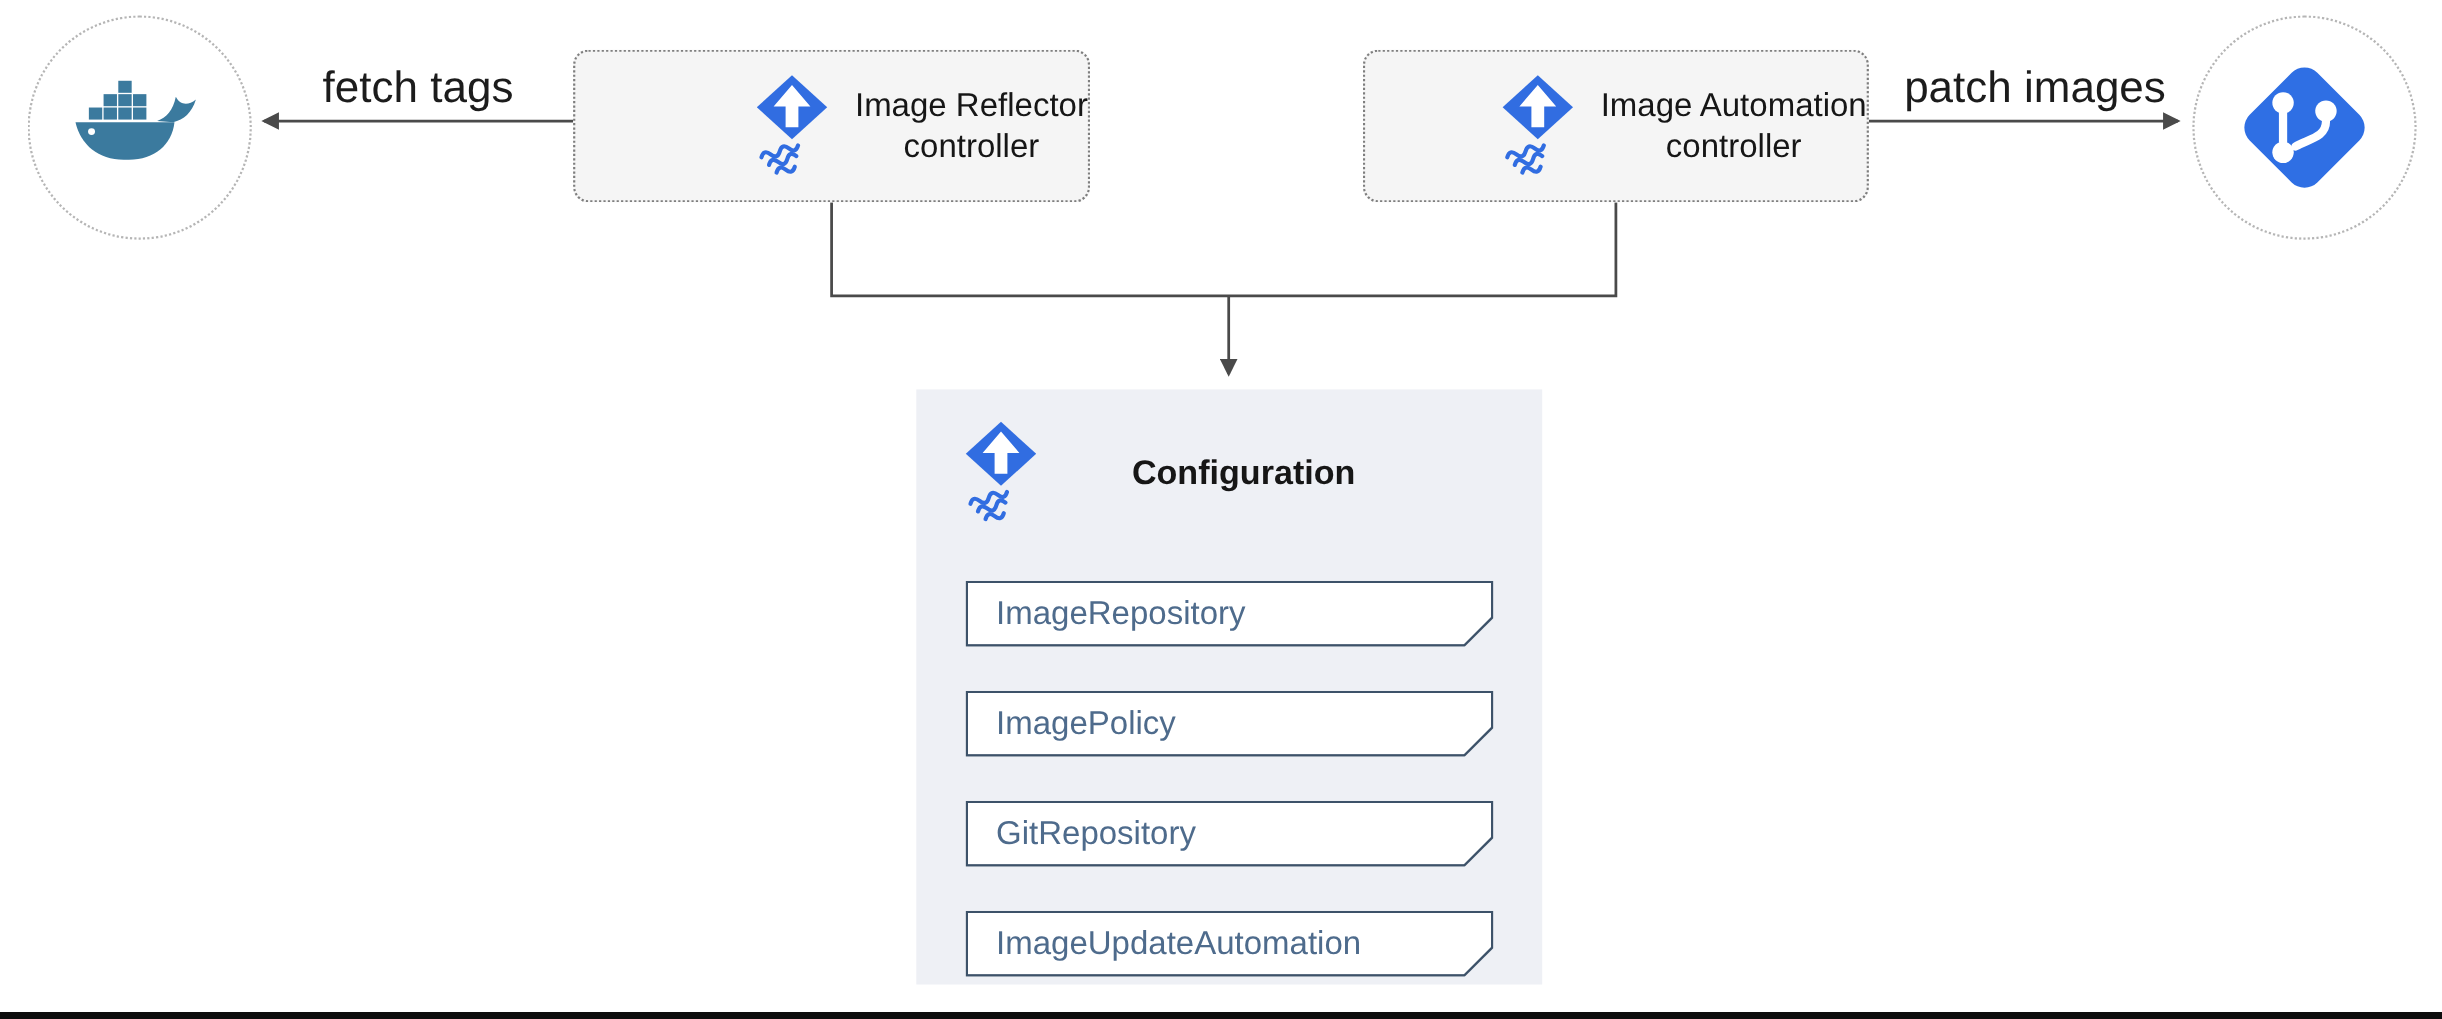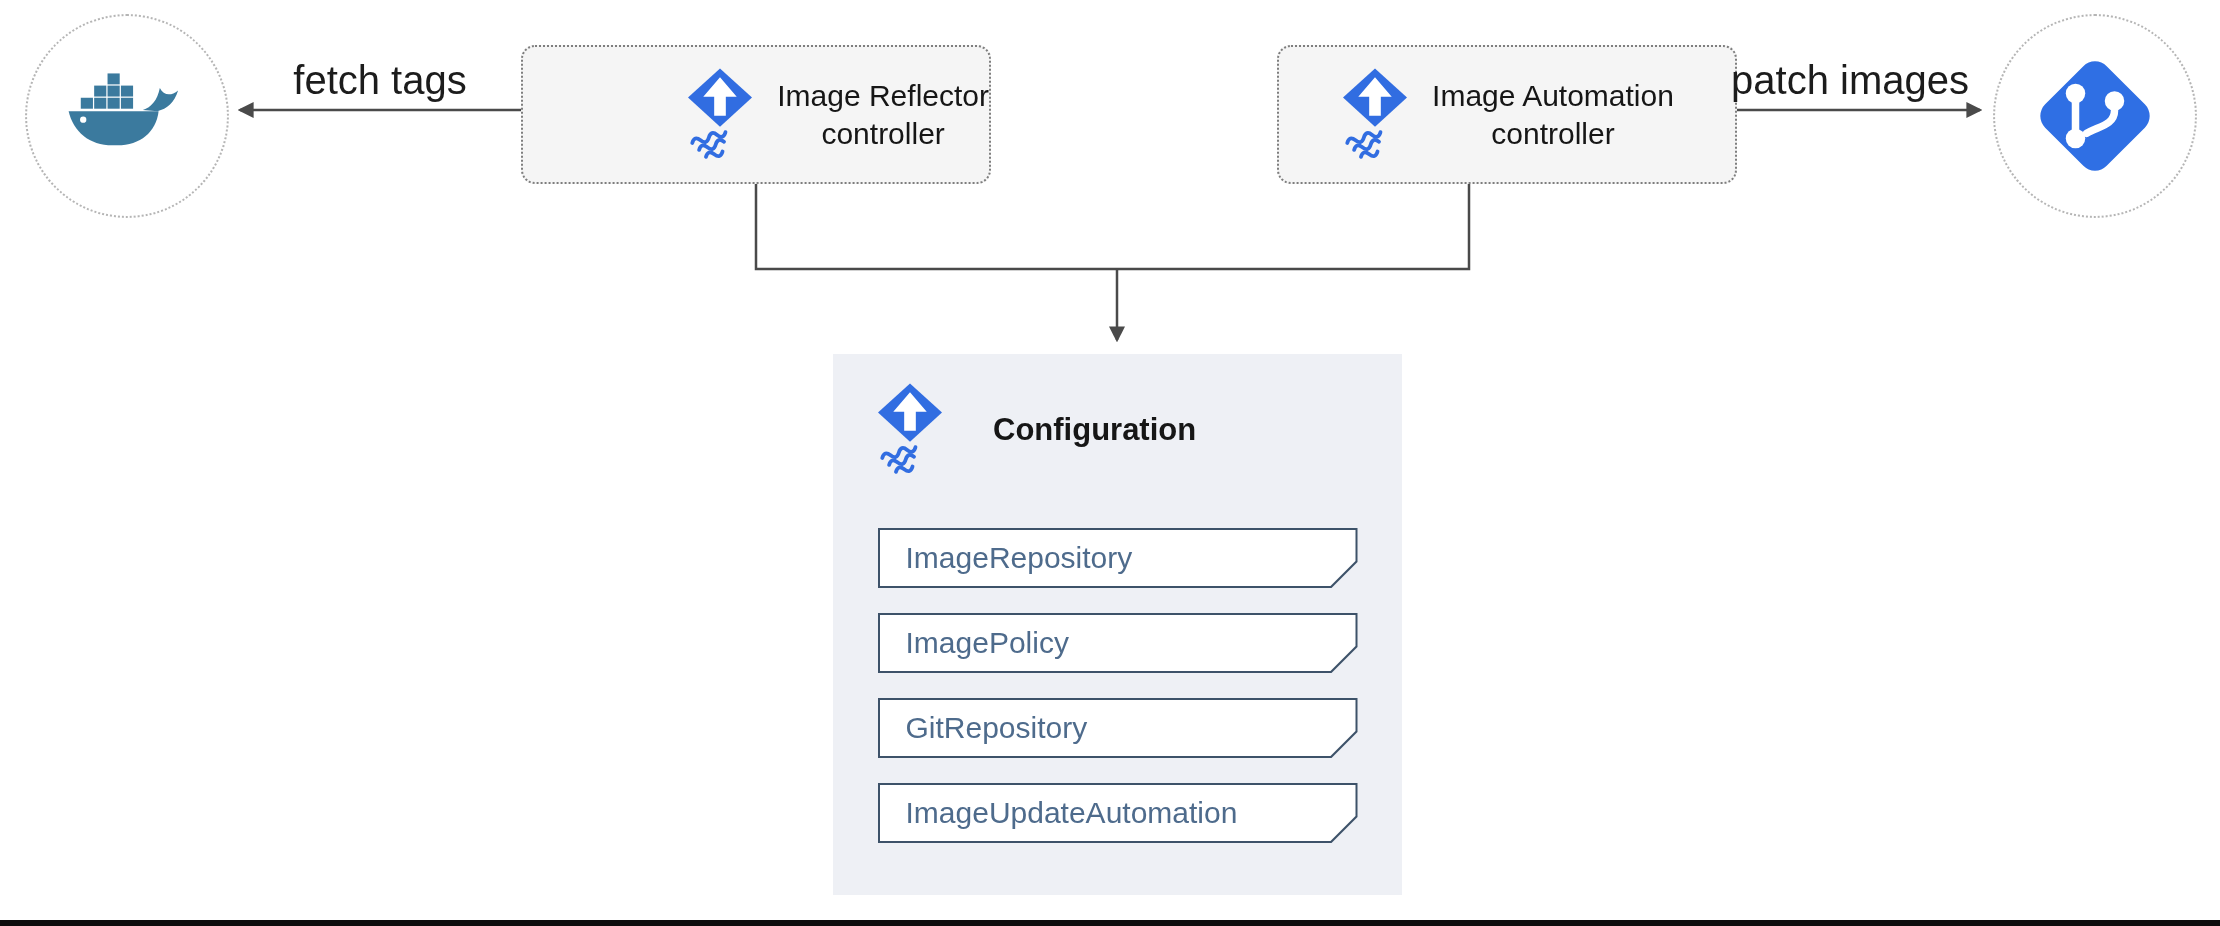--- a/index.html
+++ b/index.html
@@ -17,40 +17,40 @@
   .circle-docker{left:25px;top:14px;}
   .circle-git{left:1993px;top:14px;}
 
   
   .ctrl{
     position:absolute;top:45px;height:139px;border:2px dotted #7e7e7e;border-radius:14px;
     background:#f5f5f5;box-sizing:border-box;
     display:flex;align-items:center;justify-content:center;gap:22px;
   }
   .ctrl-reflector{left:521px;width:470px;justify-content:flex-end;}
-  .ctrl-automation{left:1277px;width:460px;}
+  .ctrl-automation{left:1239px;width:460px;justify-content:flex-end;}
   .flux-ic{width:70px;height:96px;flex:0 0 auto;}
   .ctrl-label{font-size:30px;line-height:1.25;color:#161616;text-align:center;}
   .ctrl-label span{display:block;}
 
   
   .edge-label{
     position:absolute;top:58px;font-size:40px;color:#1c1c1c;text-align:center;
   }
   .lbl-fetch{left:270px;width:220px;}
   .lbl-patch{left:1730px;width:240px;}
 
   
   .config{
     position:absolute;left:833px;top:354px;width:569px;height:541px;
     background:#eef0f5;box-sizing:border-box;
   }
-  .config-header{display:flex;align-items:center;gap:48px;padding:28px 0 0 42px;}
+  .config-header{display:flex;align-items:center;gap:84px;padding:28px 0 0 42px;}
   .config-title{font-size:31px;font-weight:bold;color:#161616;}
-  .config-items{display:flex;flex-direction:column;gap:25px;width:480px;margin:50px auto 12px;}
+  .config-items{display:flex;flex-direction:column;gap:40px;width:480px;margin:50px auto 12px;}
 
   
   .card{
     position:relative;height:60px;background:#3d5269;
     clip-path:polygon(0 0,100% 0,100% calc(100% - 26px),calc(100% - 26px) 100%,0 100%);
   }
   .card-inner{
     position:absolute;inset:2px;background:#ffffff;
     clip-path:polygon(0 0,100% 0,100% calc(100% - 25px),calc(100% - 25px) 100%,0 100%);
     display:flex;align-items:center;padding-left:26px;box-sizing:border-box;

